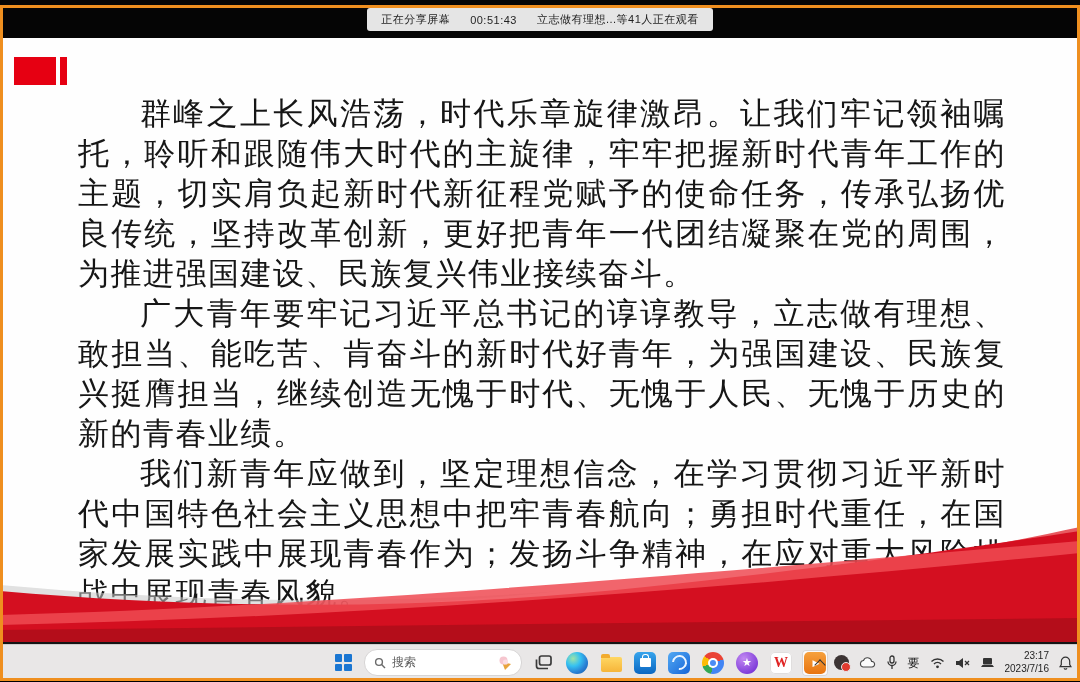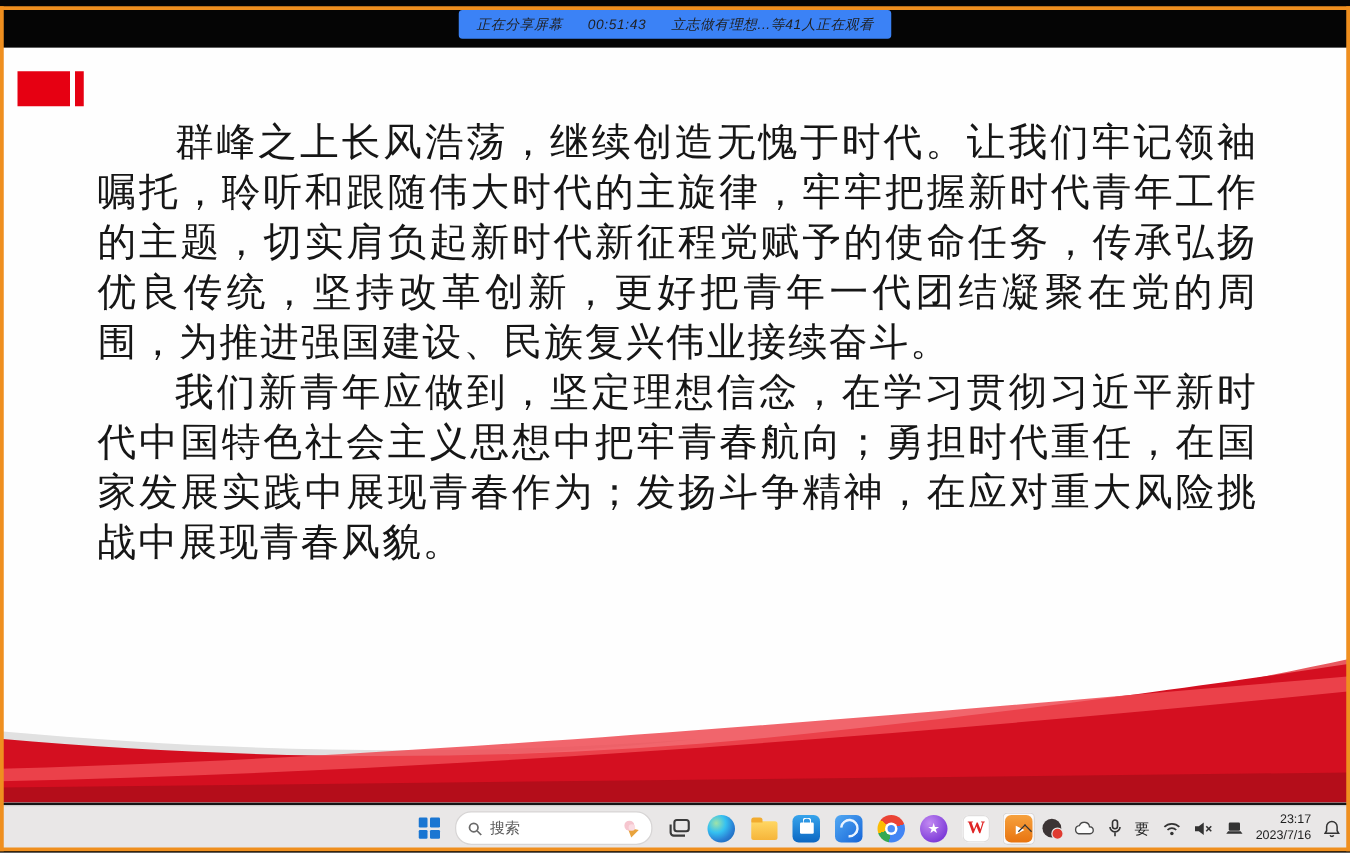--- a/index.html
+++ b/index.html
@@ -11,23 +11,23 @@
   
   .frame-line{position:absolute;background:#ef8f1f;z-index:60;pointer-events:none;}
   .frame-top{left:0;right:0;top:5px;height:3px;}
   .frame-left{left:0;top:5px;bottom:1px;width:3px;}
   .frame-right{right:0;top:5px;bottom:1px;width:3px;}
   .frame-bottom{left:0;right:0;bottom:1px;height:3px;}
 
   
   .top-bar{position:absolute;top:0;left:0;right:0;height:38px;background:#050505;
     display:flex;justify-content:center;align-items:flex-start;z-index:20;}
-  .share-pill{margin-top:8px;background:#3b82f6;color:#1f1f1f;font-size:11px;
+  .share-pill{margin-top:8px;background:#e5e5e5;color:#1f1f1f;font-size:11px;
     border-radius:3px;padding:4px 14px;display:flex;gap:20px;align-items:center;
-    letter-spacing:.5px;font-style:italic;}
+    letter-spacing:.5px;}
 
   
   .desktop{position:absolute;top:38px;left:0;right:0;bottom:2px;background:#fff;}
 
   
   .slide{position:absolute;top:0;left:0;right:0;bottom:35px;background:#fefefe;
     overflow:hidden;border-bottom:3px solid #141414;}
   .logo-big{position:absolute;left:14px;top:19px;width:42px;height:28px;background:#e60012;}
   .logo-thin{position:absolute;left:60px;top:19px;width:7px;height:28px;background:#e60012;}
   .slide-text{position:absolute;top:56px;left:78px;width:928px;
@@ -113,21 +113,22 @@
   </div>
 </div>
 
 <div class="desktop">
 
   <div class="slide">
     <div class="logo-big"></div>
     <div class="logo-thin"></div>
 
     <div class="slide-text">
-      <p>群峰之上长风浩荡，继续创造无愧于时代。让我们牢记领袖嘱托，聆听和跟随伟大时代的主旋律，牢牢把握新时代青年工作的主题，切实肩负起新时代新征程党赋予的使命任务，传承弘扬优良传统，坚持改革创新，更好把青年一代团结凝聚在党的周围，为推进强国建设、民族复兴伟业接续奋斗。</p>
+      <p>群峰之上长风浩荡，时代乐章旋律激昂。让我们牢记领袖嘱托，聆听和跟随伟大时代的主旋律，牢牢把握新时代青年工作的主题，切实肩负起新时代新征程党赋予的使命任务，传承弘扬优良传统，坚持改革创新，更好把青年一代团结凝聚在党的周围，为推进强国建设、民族复兴伟业接续奋斗。</p>
+      <p>广大青年要牢记习近平总书记的谆谆教导，立志做有理想、敢担当、能吃苦、肯奋斗的新时代好青年，为强国建设、民族复兴挺膺担当，继续创造无愧于时代、无愧于人民、无愧于历史的新的青春业绩。</p>
       <p>我们新青年应做到，坚定理想信念，在学习贯彻习近平新时代中国特色社会主义思想中把牢青春航向；勇担时代重任，在国家发展实践中展现青春作为；发扬斗争精神，在应对重大风险挑战中展现青春风貌。</p>
     </div>
 
     <div class="wave">
       <svg viewBox="0 0 1080 125" preserveAspectRatio="none">
         <path d="M0,68 C200,86 380,88 560,74 C380,94 180,94 0,80 Z" fill="#c9c9c9" opacity="0.55"></path>
         <path d="M600,80 C800,64 950,38 1080,10 L1080,54 C930,70 760,78 600,80 Z" fill="#e85a60"></path>
         <path d="M0,74 C220,93 430,93 645,70 C825,51 975,30 1080,14 L1080,125 L0,125 Z" fill="#d40f20"></path>
         <path d="M0,98 C310,90 660,60 1080,24 L1080,36 C700,74 350,100 0,108 Z" fill="#ee4a52" opacity="0.85"></path>
         <path d="M0,113 L1080,101 L1080,125 L0,125 Z" fill="#b40d1a"></path>

